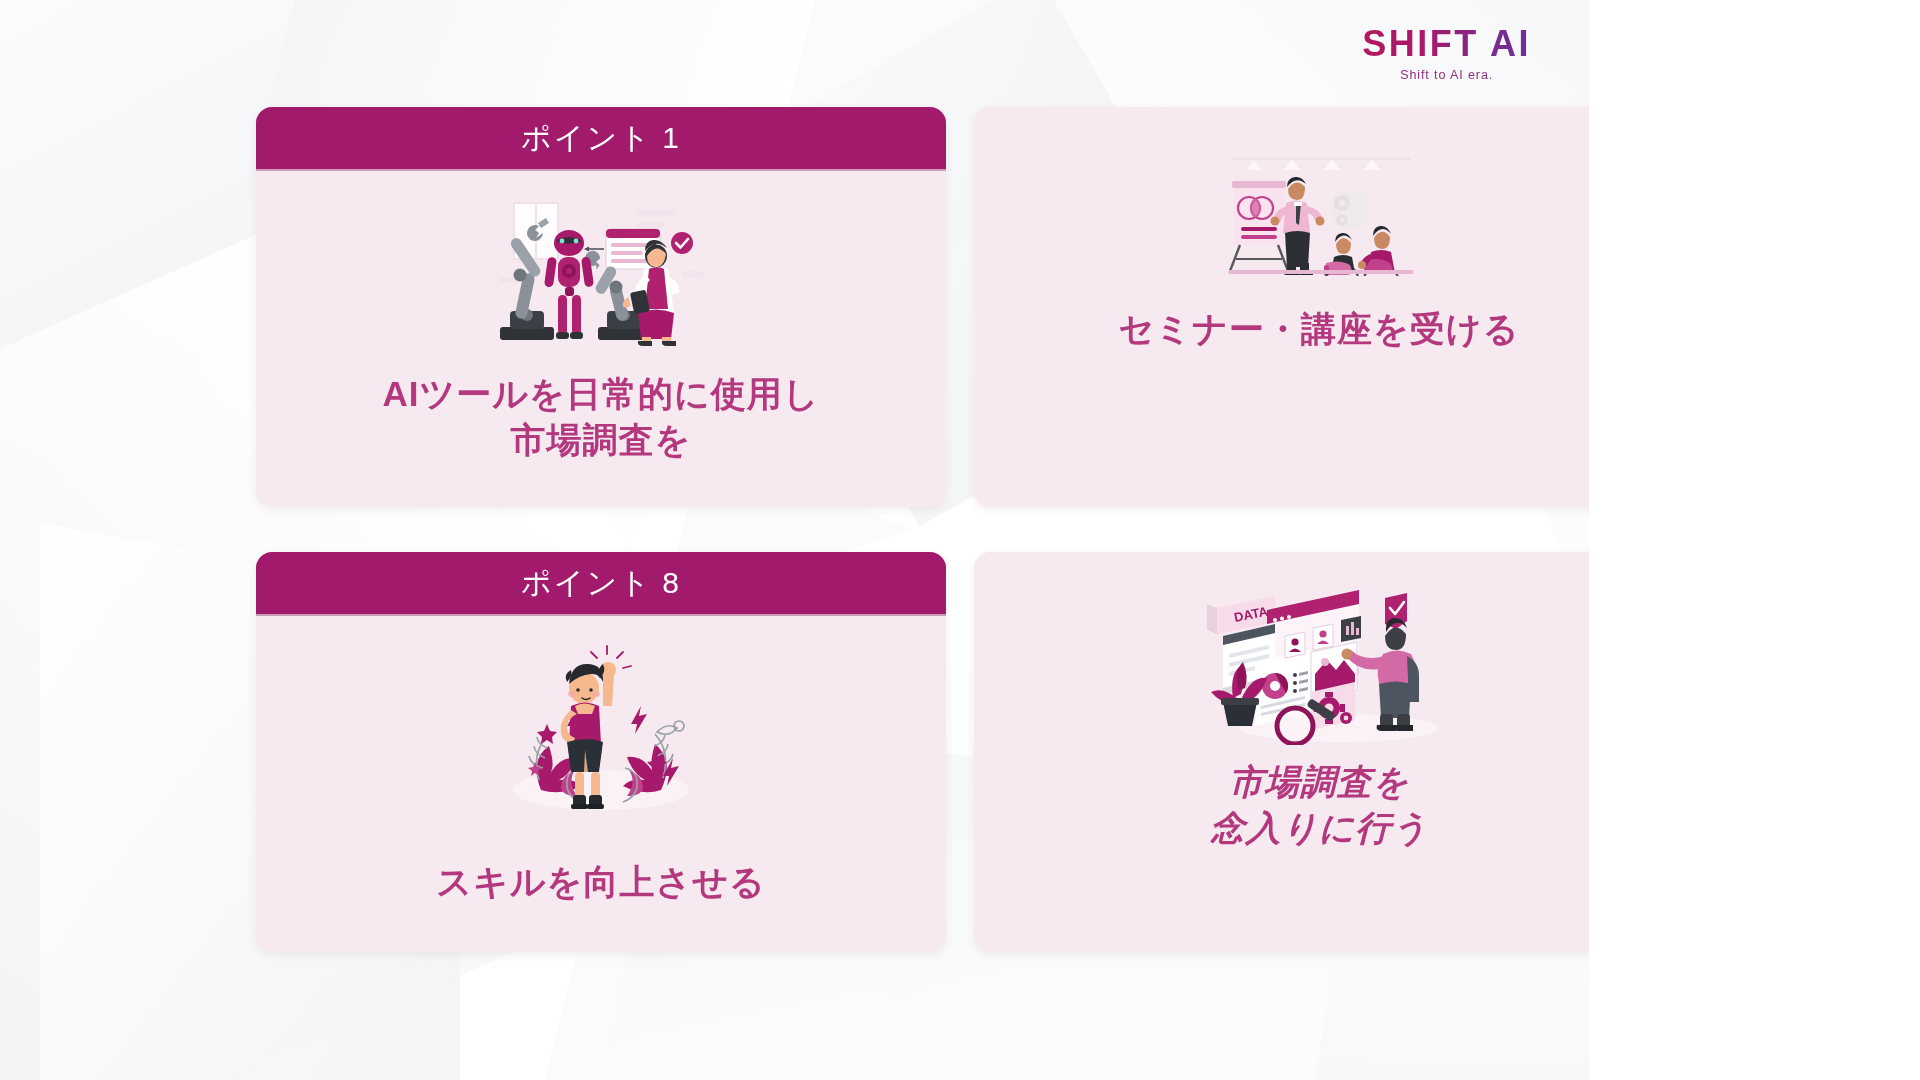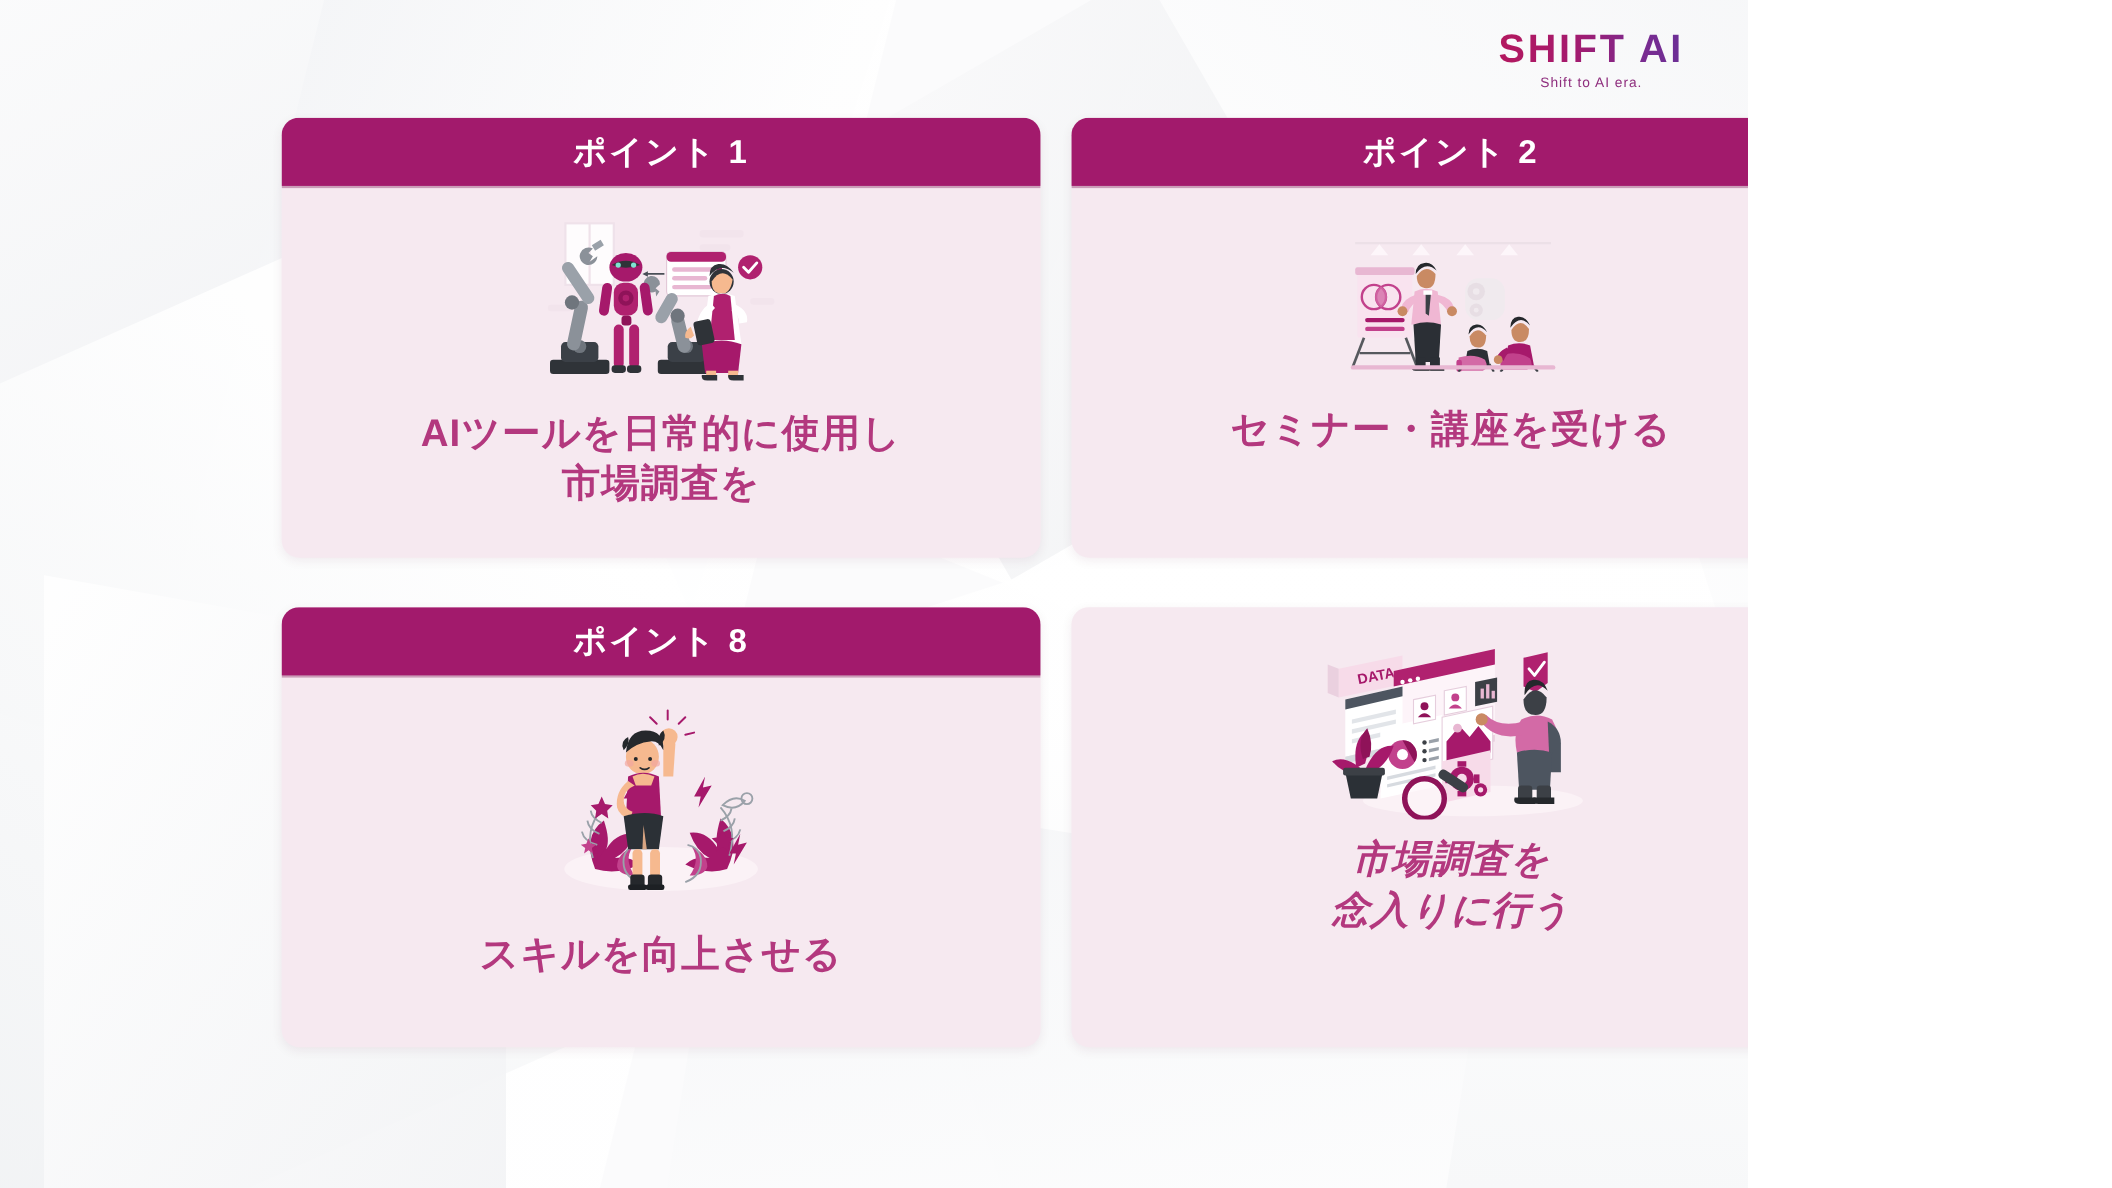--- a/index.html
+++ b/index.html
@@ -118,21 +118,21 @@
 
   .card-header {
     height: 62px;
     flex: 0 0 62px;
     background: #a21a6c;
     color: #ffffff;
     display: flex;
     align-items: center;
     justify-content: center;
     font-size: 30px;
-    font-weight: 700;
+    font-weight: 400;
     letter-spacing: 2px;
     box-shadow: 0 2px 0 rgba(120, 16, 80, .35);
   }
 
   .card-body {
     flex: 1 1 auto;
     display: flex;
     flex-direction: column;
     align-items: center;
     justify-content: flex-start;
@@ -158,21 +158,21 @@
   }
 
   
   .card-1 .illus { height: 150px; margin-top: 18px; }
   .card-1 .caption { margin-top: 22px; }
 
   .card-2 .illus { height: 135px; margin-top: 22px; }
   .card-2 .caption { margin-top: 30px; }
 
   .card-3 .illus { height: 175px; margin-top: 14px; }
-  .card-3 .caption { margin-top: 30px; }
+  .card-3 .caption { margin-top: 44px; }
 
   .card-4 .illus { height: 175px; margin-top: 6px; }
   .card-4 .caption { margin-top: 14px; font-style: italic; }
 </style>
 </head>
 <body>
 
 <div id="slide">
 
   <div class="bg-layer">
@@ -277,21 +277,20 @@
               <path d="M142 98 q-6 4 -5 10 q5 2 8 -2z" fill="#f6b98f"></path>
             </g>
           </svg>
         </div>
         <div class="caption">AIツールを日常的に使用し
 市場調査を</div>
       </div>
     </div>
 
     <div class="card card-2">
-      <div class="card-header">ポイント 2</div>
       <div class="card-body">
         <div class="illus">
           <svg width="210" height="135" viewBox="0 0 210 135" aria-hidden="true">
 
             <line x1="18" y1="18" x2="196" y2="18" stroke="#ece0e7" stroke-width="2.2"></line>
             <path d="M40 19 l8 10 -16 0z" fill="#fdf6fa"></path>
             <path d="M78 19 l8 10 -16 0z" fill="#fdf6fa"></path>
             <path d="M118 19 l8 10 -16 0z" fill="#fdf6fa"></path>
             <path d="M158 19 l8 10 -16 0z" fill="#fdf6fa"></path>
 

